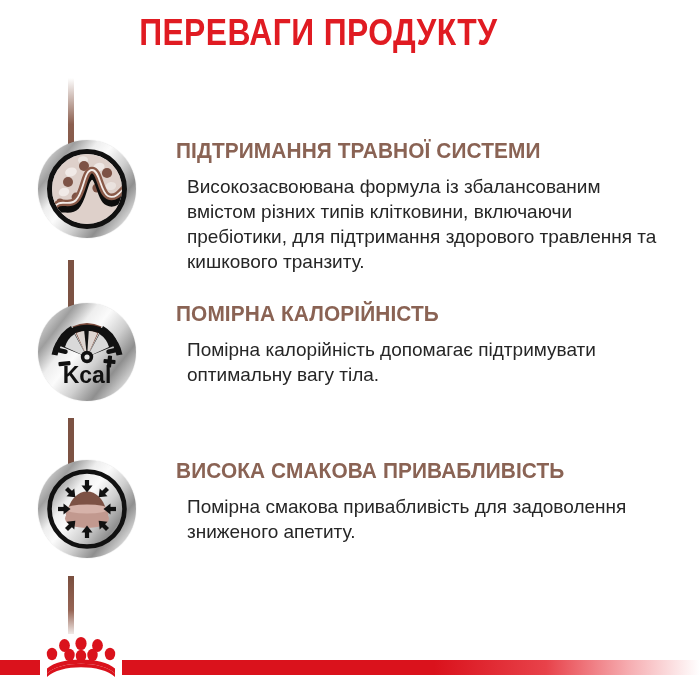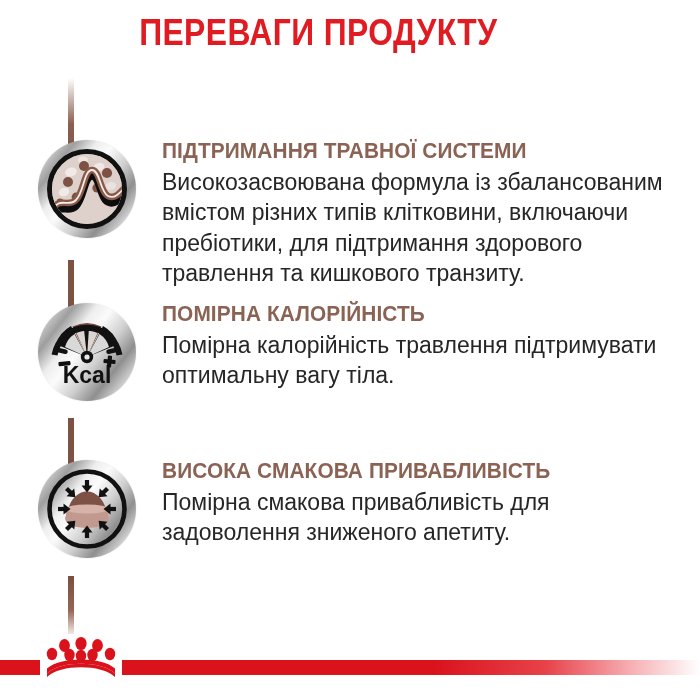--- a/index.html
+++ b/index.html
@@ -48,38 +48,38 @@
   .row{position:absolute;left:0;width:700px;}
   .row1{top:140px;}
   .row2{top:303px;}
   .row3{top:460px;}
 
   .icon-box{
     position:absolute;left:22px;top:0;
     width:98px;height:98px;
   }
   .text-box{
-    position:absolute;left:162px;top:0;width:505px;
+    position:absolute;left:176px;top:0;width:505px;
   }
   .head{
     color:#8a6354;
     font-size:21.5px;
     font-weight:bold;
     letter-spacing:0.1px;
     margin:0 0 4px 0;
     line-height:1.05;
     transform:scaleX(0.97);
     transform-origin:left center;
     white-space:nowrap;
   }
   .body{
     color:#262626;
-    font-size:23px;
+    font-size:19px;
     line-height:1.33;
-    margin:0;
+    margin:11px;
     font-family:"Liberation Sans","DejaVu Sans",sans-serif;
   }
 
   
   .badge{
     position:absolute;left:16px;top:0;width:98px;height:98px;border-radius:50%;
     background:
       linear-gradient(128deg,
         #f4f4f4 0%,
         #d6d6d6 10%,
@@ -198,21 +198,21 @@
             <rect x="65.5" y="56.4" width="12" height="4.2" rx="1" fill="#111111"></rect>
             <rect x="69.4" y="52.5" width="4.2" height="12" rx="1" fill="#111111"></rect>
           </g>
 
           <text x="49" y="80" text-anchor="middle" font-family="Liberation Sans, DejaVu Sans, sans-serif" font-size="23" font-weight="bold" fill="#111111">Kcal</text>
         </svg>
       </div>
     </div>
     <div class="text-box">
       <div class="head">ПОМІРНА КАЛОРІЙНІСТЬ</div>
-      <div class="body">Помірна калорійність травлення підтримувати оптимальну вагу тіла.</div>
+      <div class="body">Помірна калорійність допомагає підтримувати оптимальну вагу тіла.</div>
     </div>
   </div>
 
   <div class="row row3">
     <div class="icon-box">
       <div class="badge">
         <svg width="98" height="98" viewBox="0 0 98 98">
 
           <circle cx="49" cy="49" r="37.5" fill="none" stroke="#111111" stroke-width="4.6"></circle>
 

